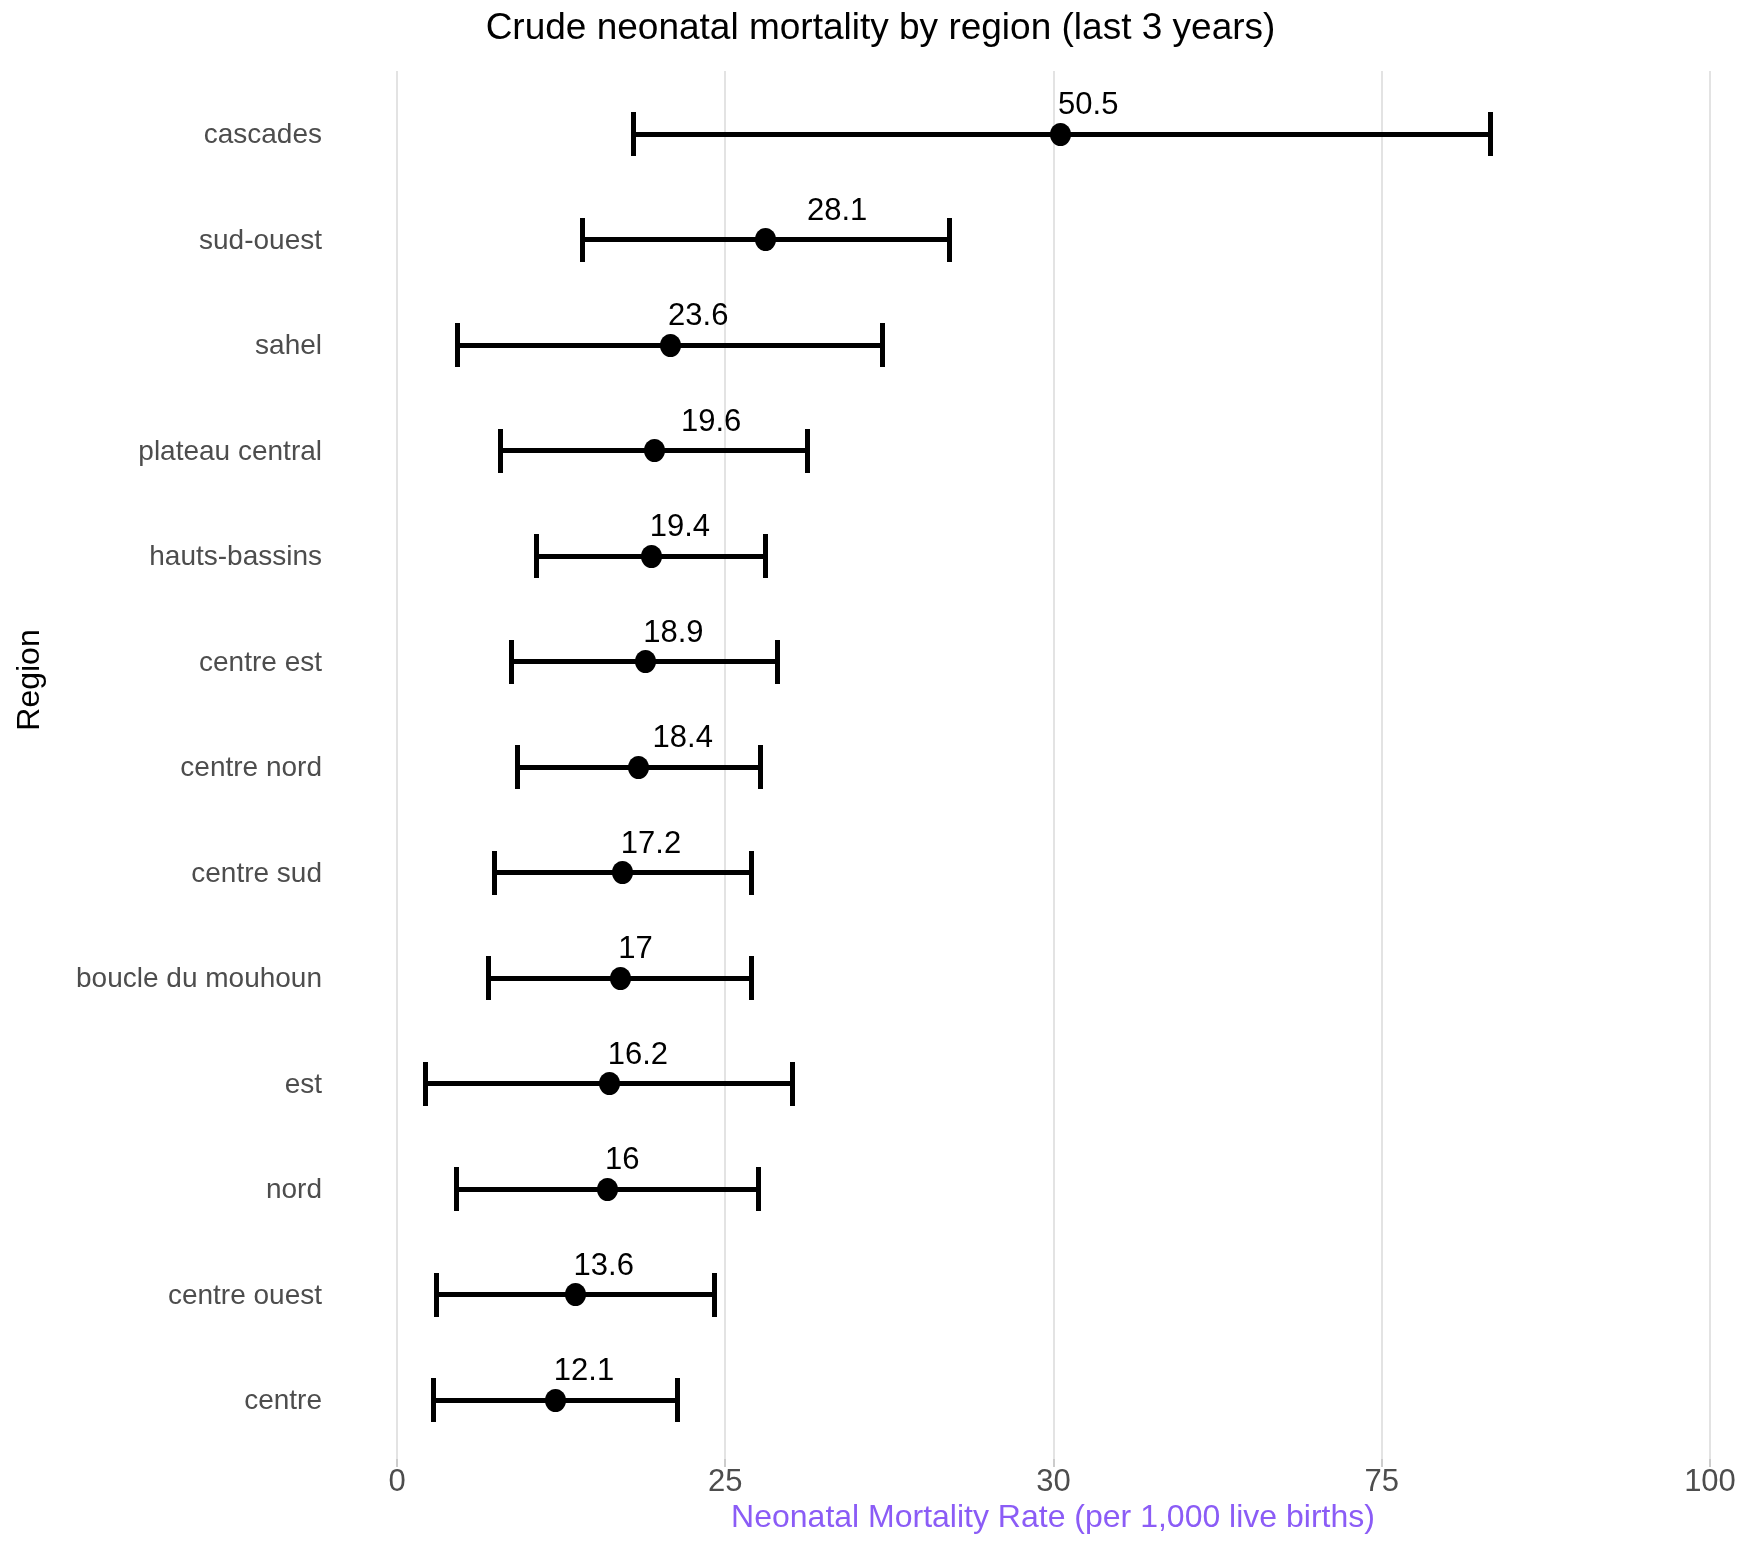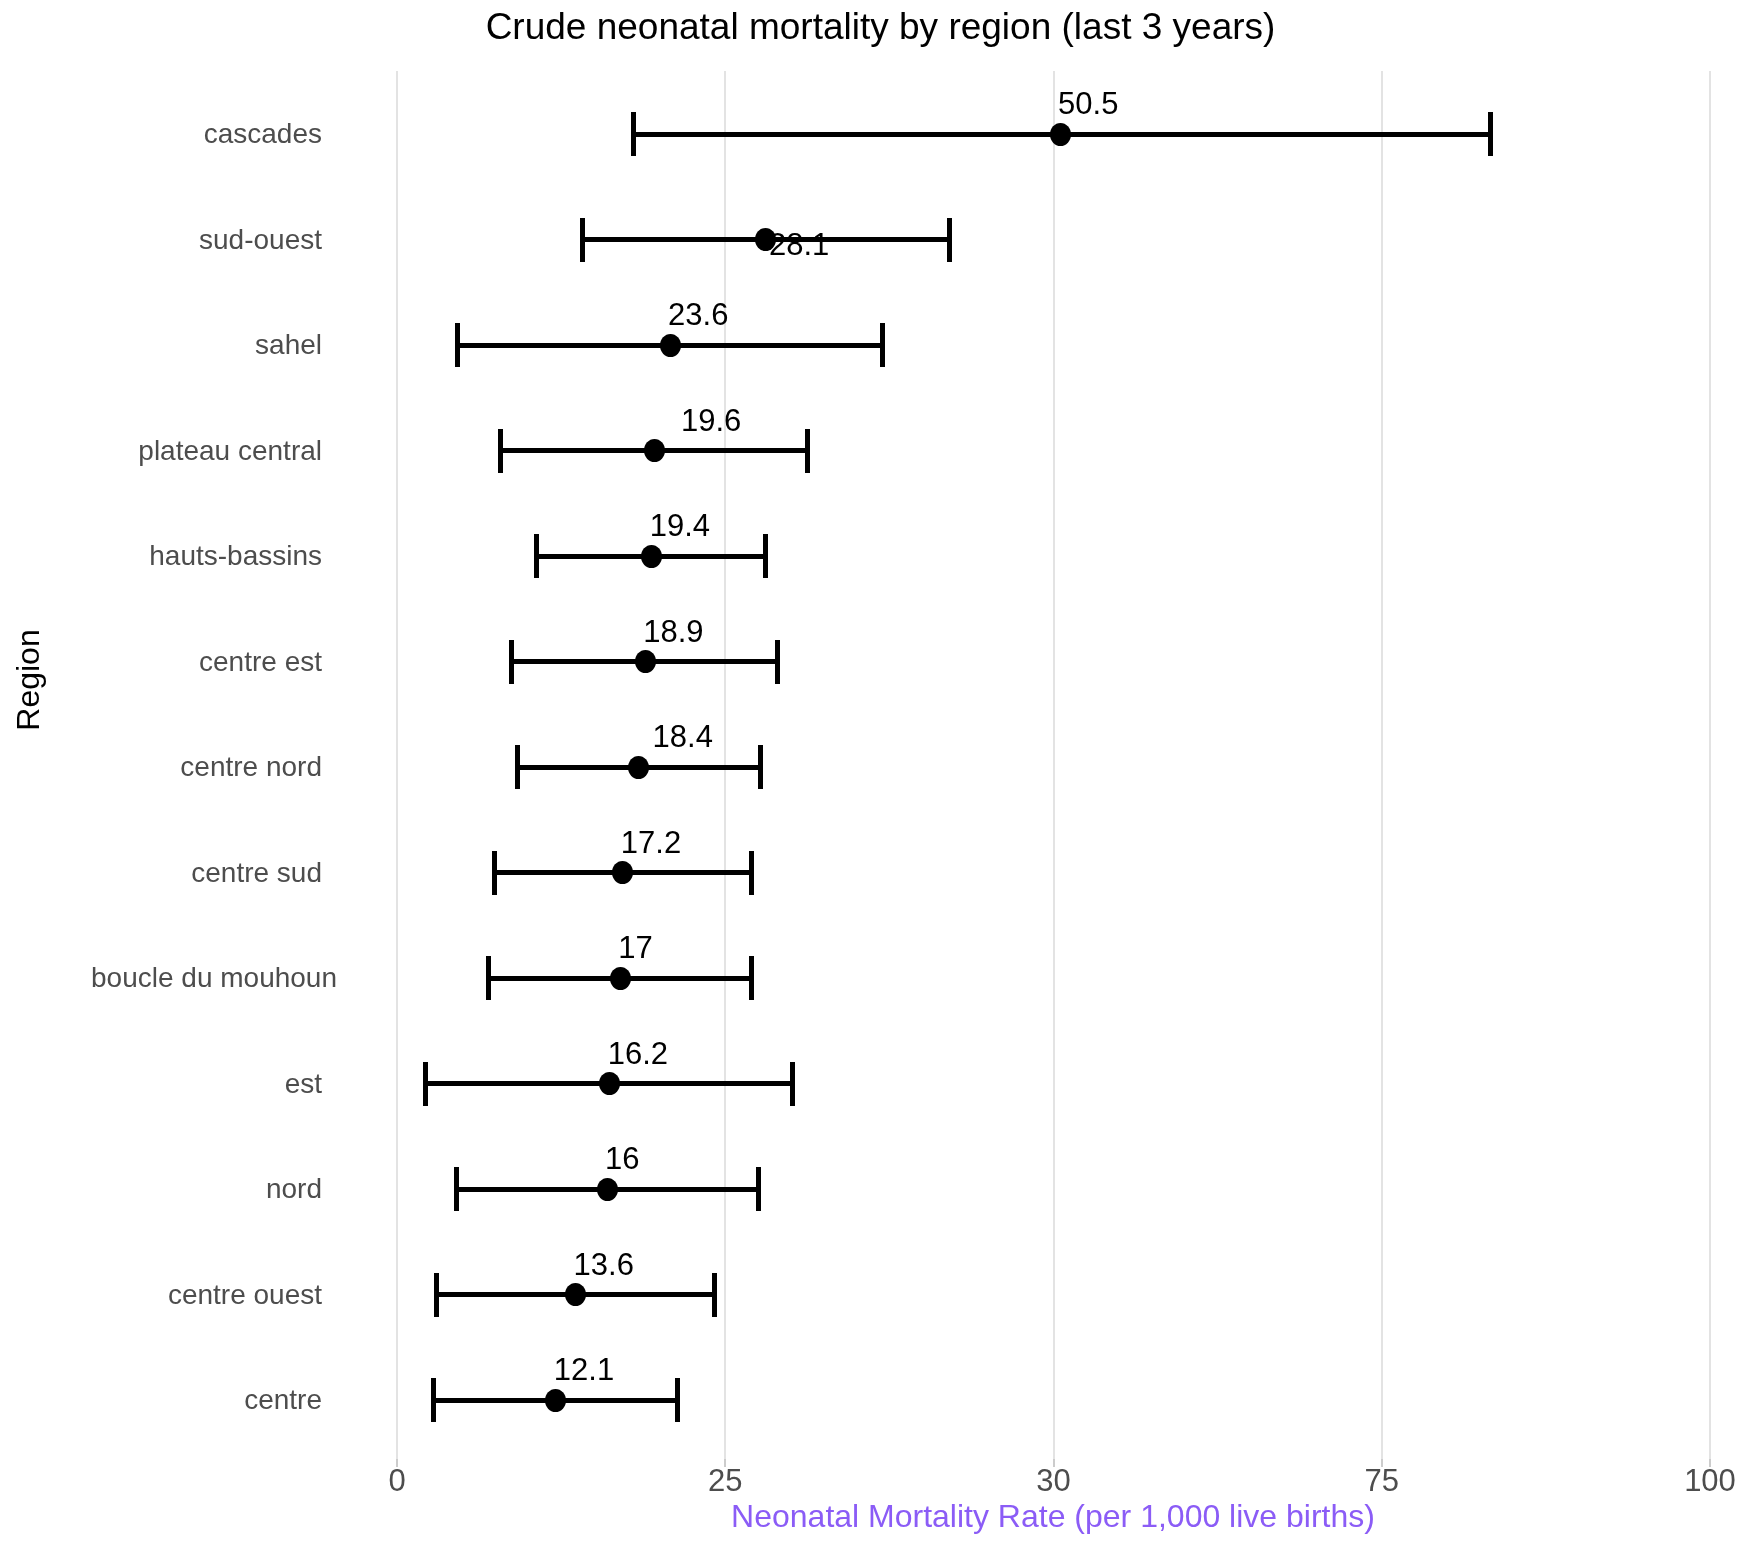--- a/index.html
+++ b/index.html
@@ -93,21 +93,21 @@
       <div class="error-bar" style="left: 633.34px; top: 131.5px; width: 857.389px;"></div>
       <div class="error-cap" style="left: 630.84px; top: 112px;"></div>
       <div class="error-cap" style="left: 1488.23px; top: 112px;"></div>
       <div class="data-point" style="left: 1049.57px; top: 122.5px;"></div>
       <div class="value-label" style="left: 1058.07px; top: 86px;">50.5</div>
       <div class="region-label" style="top: 222.5px;">sud-ouest</div>
       <div class="error-bar" style="left: 582.133px; top: 237px; width: 367.64px;"></div>
       <div class="error-cap" style="left: 579.633px; top: 217.5px;"></div>
       <div class="error-cap" style="left: 947.273px; top: 217.5px;"></div>
       <div class="data-point" style="left: 755.453px; top: 228px;"></div>
-      <div class="value-label" style="left: 769px; top: 191.5px; margin-top: 35px;">28.1</div>
+      <div class="value-label" style="left: 807px; top: 191.5px;">28.1</div>
       <div class="region-label" style="top: 328px;">sahel</div>
       <div class="error-bar" style="left: 457.398px; top: 342.5px; width: 425.412px;"></div>
       <div class="error-cap" style="left: 454.898px; top: 323px;"></div>
       <div class="error-cap" style="left: 880.31px; top: 323px;"></div>
       <div class="data-point" style="left: 659.604px; top: 333.5px;"></div>
       <div class="value-label" style="left: 668.104px; top: 297px;">23.6</div>
       <div class="region-label" style="top: 433.5px;">plateau central</div>
       <div class="error-bar" style="left: 500.727px; top: 448px; width: 307.242px;"></div>
       <div class="error-cap" style="left: 498.227px; top: 428.5px;"></div>
       <div class="error-cap" style="left: 805.469px; top: 428.5px;"></div>
@@ -130,21 +130,21 @@
       <div class="error-cap" style="left: 515.296px; top: 745px;"></div>
       <div class="error-cap" style="left: 758.201px; top: 745px;"></div>
       <div class="data-point" style="left: 628.092px; top: 755.5px;"></div>
       <div class="value-label" style="left: 636.592px; top: 719px; margin-left: 16px;">18.4</div>
       <div class="region-label" style="top: 855.5px;">centre sud</div>
       <div class="error-bar" style="left: 494.162px; top: 870px; width: 257.348px;"></div>
       <div class="error-cap" style="left: 491.662px; top: 850.5px;"></div>
       <div class="error-cap" style="left: 749.01px; top: 850.5px;"></div>
       <div class="data-point" style="left: 612.336px; top: 861px;"></div>
       <div class="value-label" style="left: 620.836px; top: 824.5px;">17.2</div>
-      <div class="region-label" style="top: 961px; margin-left: 15px;">boucle du mouhoun</div>
+      <div class="region-label" style="top: 961px;">boucle du mouhoun</div>
       <div class="error-bar" style="left: 488.91px; top: 975.5px; width: 262.6px;"></div>
       <div class="error-cap" style="left: 486.41px; top: 956px;"></div>
       <div class="error-cap" style="left: 749.01px; top: 956px;"></div>
       <div class="data-point" style="left: 609.71px; top: 966.5px;"></div>
       <div class="value-label" style="left: 618.21px; top: 930px;">17</div>
       <div class="region-label" style="top: 1066.5px;">est</div>
       <div class="error-bar" style="left: 425.886px; top: 1081px; width: 366.327px;"></div>
       <div class="error-cap" style="left: 423.386px; top: 1061.5px;"></div>
       <div class="error-cap" style="left: 789.713px; top: 1061.5px;"></div>
       <div class="data-point" style="left: 599.206px; top: 1072px;"></div>

